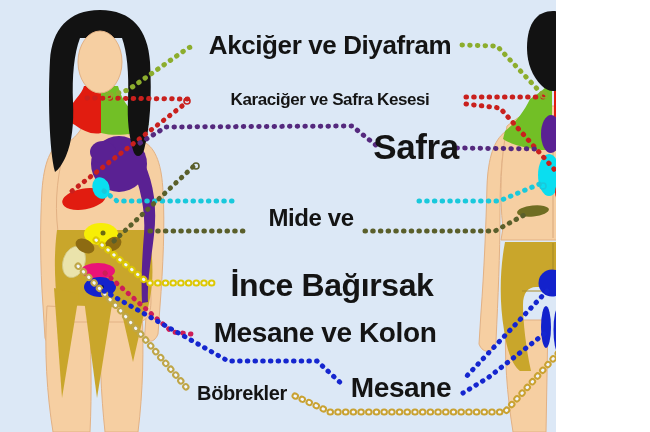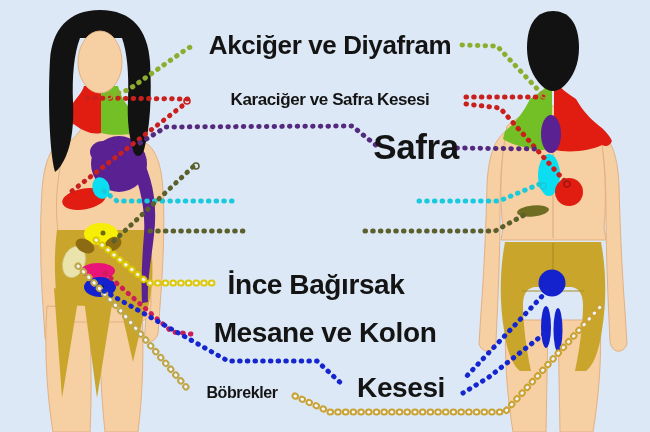--- a/index.html
+++ b/index.html
@@ -1,35 +1,35 @@
 <!DOCTYPE html>
 <html><head>
 <meta charset="utf-8">
 <style>
   html,body{margin:0;padding:0;}
   #stage{
-    position:relative;width:650px;height:432px;overflow:hidden;
+    position:relative;width:556px;height:432px;overflow:hidden;
     background:#dce8f6;
     font-family:"Liberation Sans",sans-serif;
   }
   #art{position:absolute;left:0;top:0;width:650px;height:432px;}
   .label{
     position:absolute;transform:translate(-50%,-50%);
     font-weight:bold;color:#141414;white-space:nowrap;
     letter-spacing:-0.4px;text-align:center;
     font-family:"Liberation Sans",sans-serif;
   }
   .l-akciger  {left:330px;top:45px; font-size:26px;}
   .l-karaciger{left:330px;top:100px;font-size:17px;}
   .l-yumurt   {left:257px;top:152px;font-size:24px;}
   .l-kalp     {left:416px;top:147px;font-size:35px;}
   .l-mide     {left:311px;top:217px;font-size:24px;line-height:29px;}
-  .l-ince     {left:316px;top:285px;font-size:28px;}
+  .l-ince     {left:332px;top:285px;font-size:32px;}
   .l-apandis  {left:325px;top:333px;font-size:28px;}
-  .l-bobrekler{left:242px;top:393px;font-size:16px;}
+  .l-bobrekler{left:242px;top:393px;font-size:20px;}
   .l-mesane   {left:401px;top:388px;font-size:28px;}
   .dots{fill:none;stroke-linecap:round;stroke-dasharray:0.5 7.2;stroke-width:5;}
   .ring-o{fill:none;stroke-linecap:round;stroke-dasharray:0.5 7.2;stroke-width:7;}
   .ring-i{fill:none;stroke-linecap:round;stroke-dasharray:0.5 7.2;stroke-width:3;stroke:#f2f6fc;}
   .skin{fill:#f6cfa2;stroke:#e2b184;stroke-width:1;}
 </style>
 </head>
 <body>
 
 <div id="stage">
@@ -142,19 +142,19 @@
       <circle cx="543" cy="186" r="3" stroke="#19c9dc"></circle>
       <circle cx="567" cy="184" r="3" stroke="#a51510"></circle>
     </g>
   </g>
 </svg>
 
   <div class="label l-akciger">Akciğer ve Diyafram</div>
   <div class="label l-karaciger">Karaciğer ve Safra Kesesi</div>
   <div class="label l-kalp">Safra</div>
   <div class="label l-mide">
-    <br>
+    <span>Mide ve</span><br>
   </div>
   <div class="label l-ince">İnce Bağırsak</div>
   <div class="label l-apandis">Mesane ve Kolon</div>
   <div class="label l-bobrekler">Böbrekler</div>
-  <div class="label l-mesane">Kesesi</div>
+  <div class="label l-mesane">Mesane</div>
 </div>
 
 </body></html>

